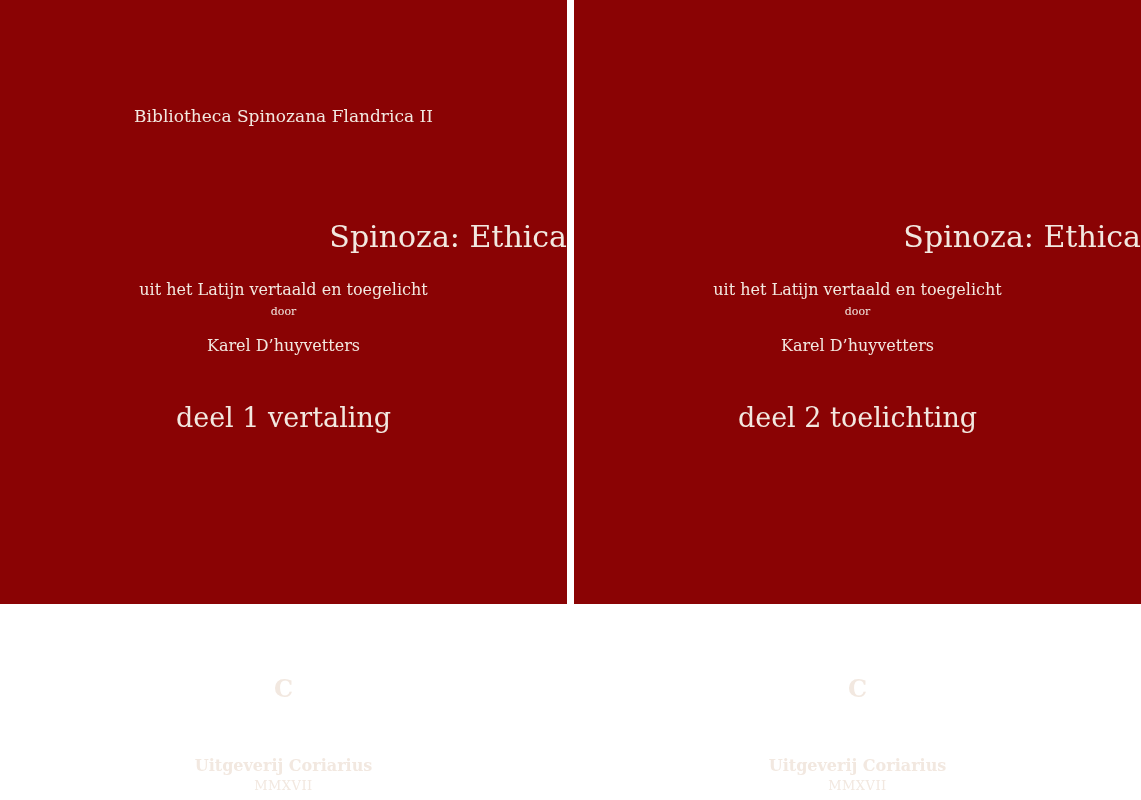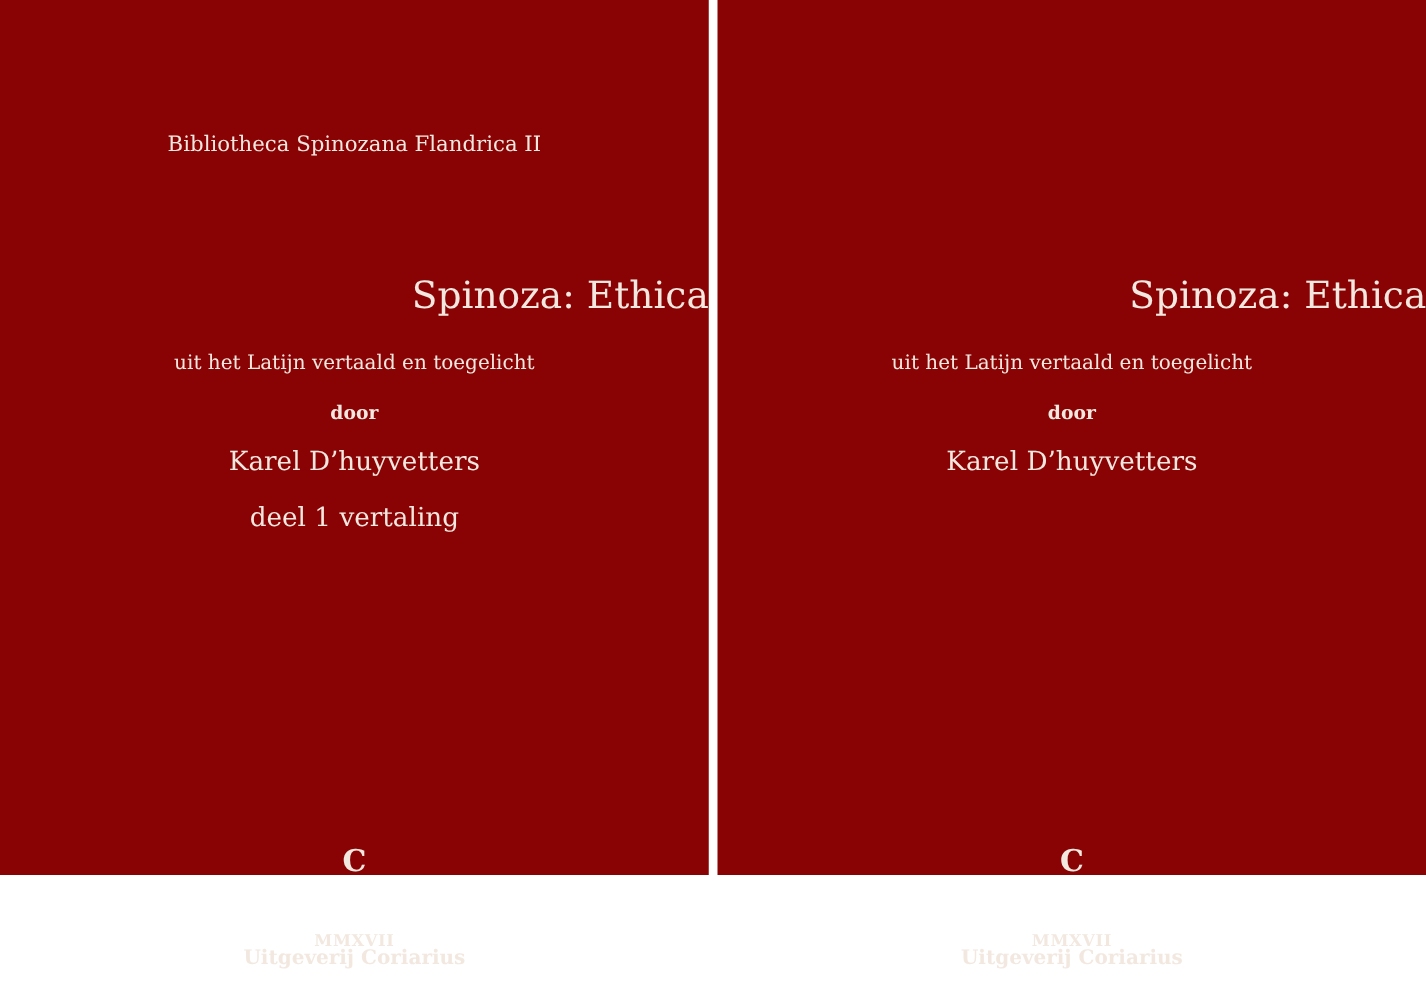--- a/index.html
+++ b/index.html
@@ -12,41 +12,41 @@
   body{
     background:var(--divider);
     display:flex;
     flex-direction:row;
     gap:7px;
     font-family:"DejaVu Serif","Liberation Serif",serif;
     overflow:hidden;
   }
   .cover{
     flex:1 1 0;
-    height:700px;
+    height:604px;
     background:var(--cover-bg);
     position:relative;
     color:var(--text);
   }
   .centered{
     position:absolute;
     left:0;
     right:0;
     text-align:center;
     font-weight:normal;
   }
   .series{top:106px;font-size:17px;}
   .title{top:219px;font-size:30px;text-align:right;}
   .subtitle{top:280px;font-size:16px;}
-  .byline{top:321px;font-size:15px;font-weight:bold;}
-  .author{top:357px;font-size:21px;}
-  .volume{top:402px;font-size:21px;}
+  .byline{top:305px;font-size:11px;}
+  .author{top:336px;font-size:16px;}
+  .volume{top:402px;font-size:27px;}
   .logo{top:674px;font-size:24px;font-weight:bold;}
   .publisher{top:715px;font-size:16px;font-weight:bold;margin-top:41px;}
-  .year{top:746px;font-size:13px;font-weight:bold;letter-spacing:0.5px;}
+  .year{top:778px;font-size:13px;font-weight:normal;letter-spacing:0.5px;}
 </style>
 </head>
 <body>
 
 <div class="cover">
   <div class="centered series">Bibliotheca Spinozana Flandrica II</div>
   <div class="centered title">Spinoza: Ethica</div>
   <div class="centered subtitle">uit het Latijn vertaald en toegelicht</div>
   <div class="centered byline">door</div>
   <div class="centered author">Karel D’huyvetters</div>
@@ -54,16 +54,17 @@
   <div class="centered logo">C</div>
   <div class="centered publisher">Uitgeverij Coriarius</div>
   <div class="centered year">MMXVII</div>
 </div>
 
 <div class="cover">
   <div class="centered title">Spinoza: Ethica</div>
   <div class="centered subtitle">uit het Latijn vertaald en toegelicht</div>
   <div class="centered byline">door</div>
   <div class="centered author">Karel D’huyvetters</div>
+  <div class="centered volume">deel 2 toelichting</div>
   <div class="centered logo">C</div>
   <div class="centered publisher">Uitgeverij Coriarius</div>
   <div class="centered year">MMXVII</div>
 </div>
 
 </body></html>

